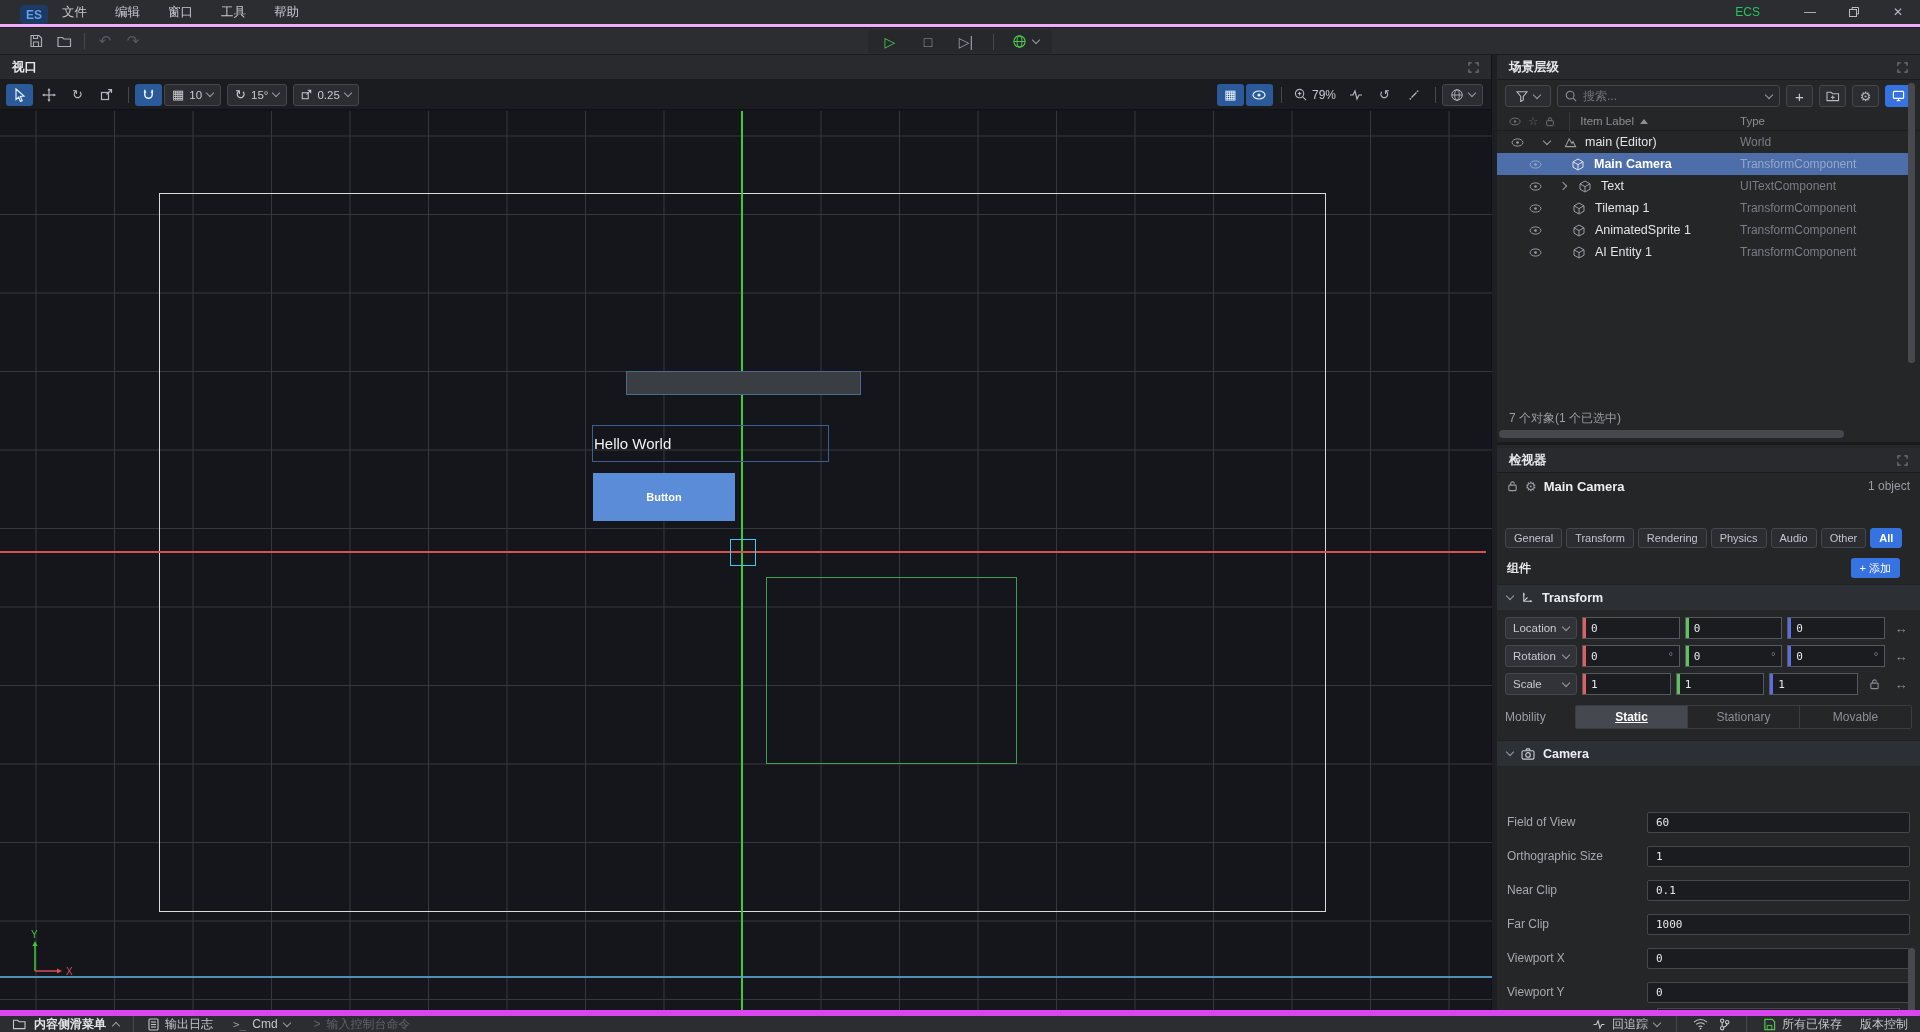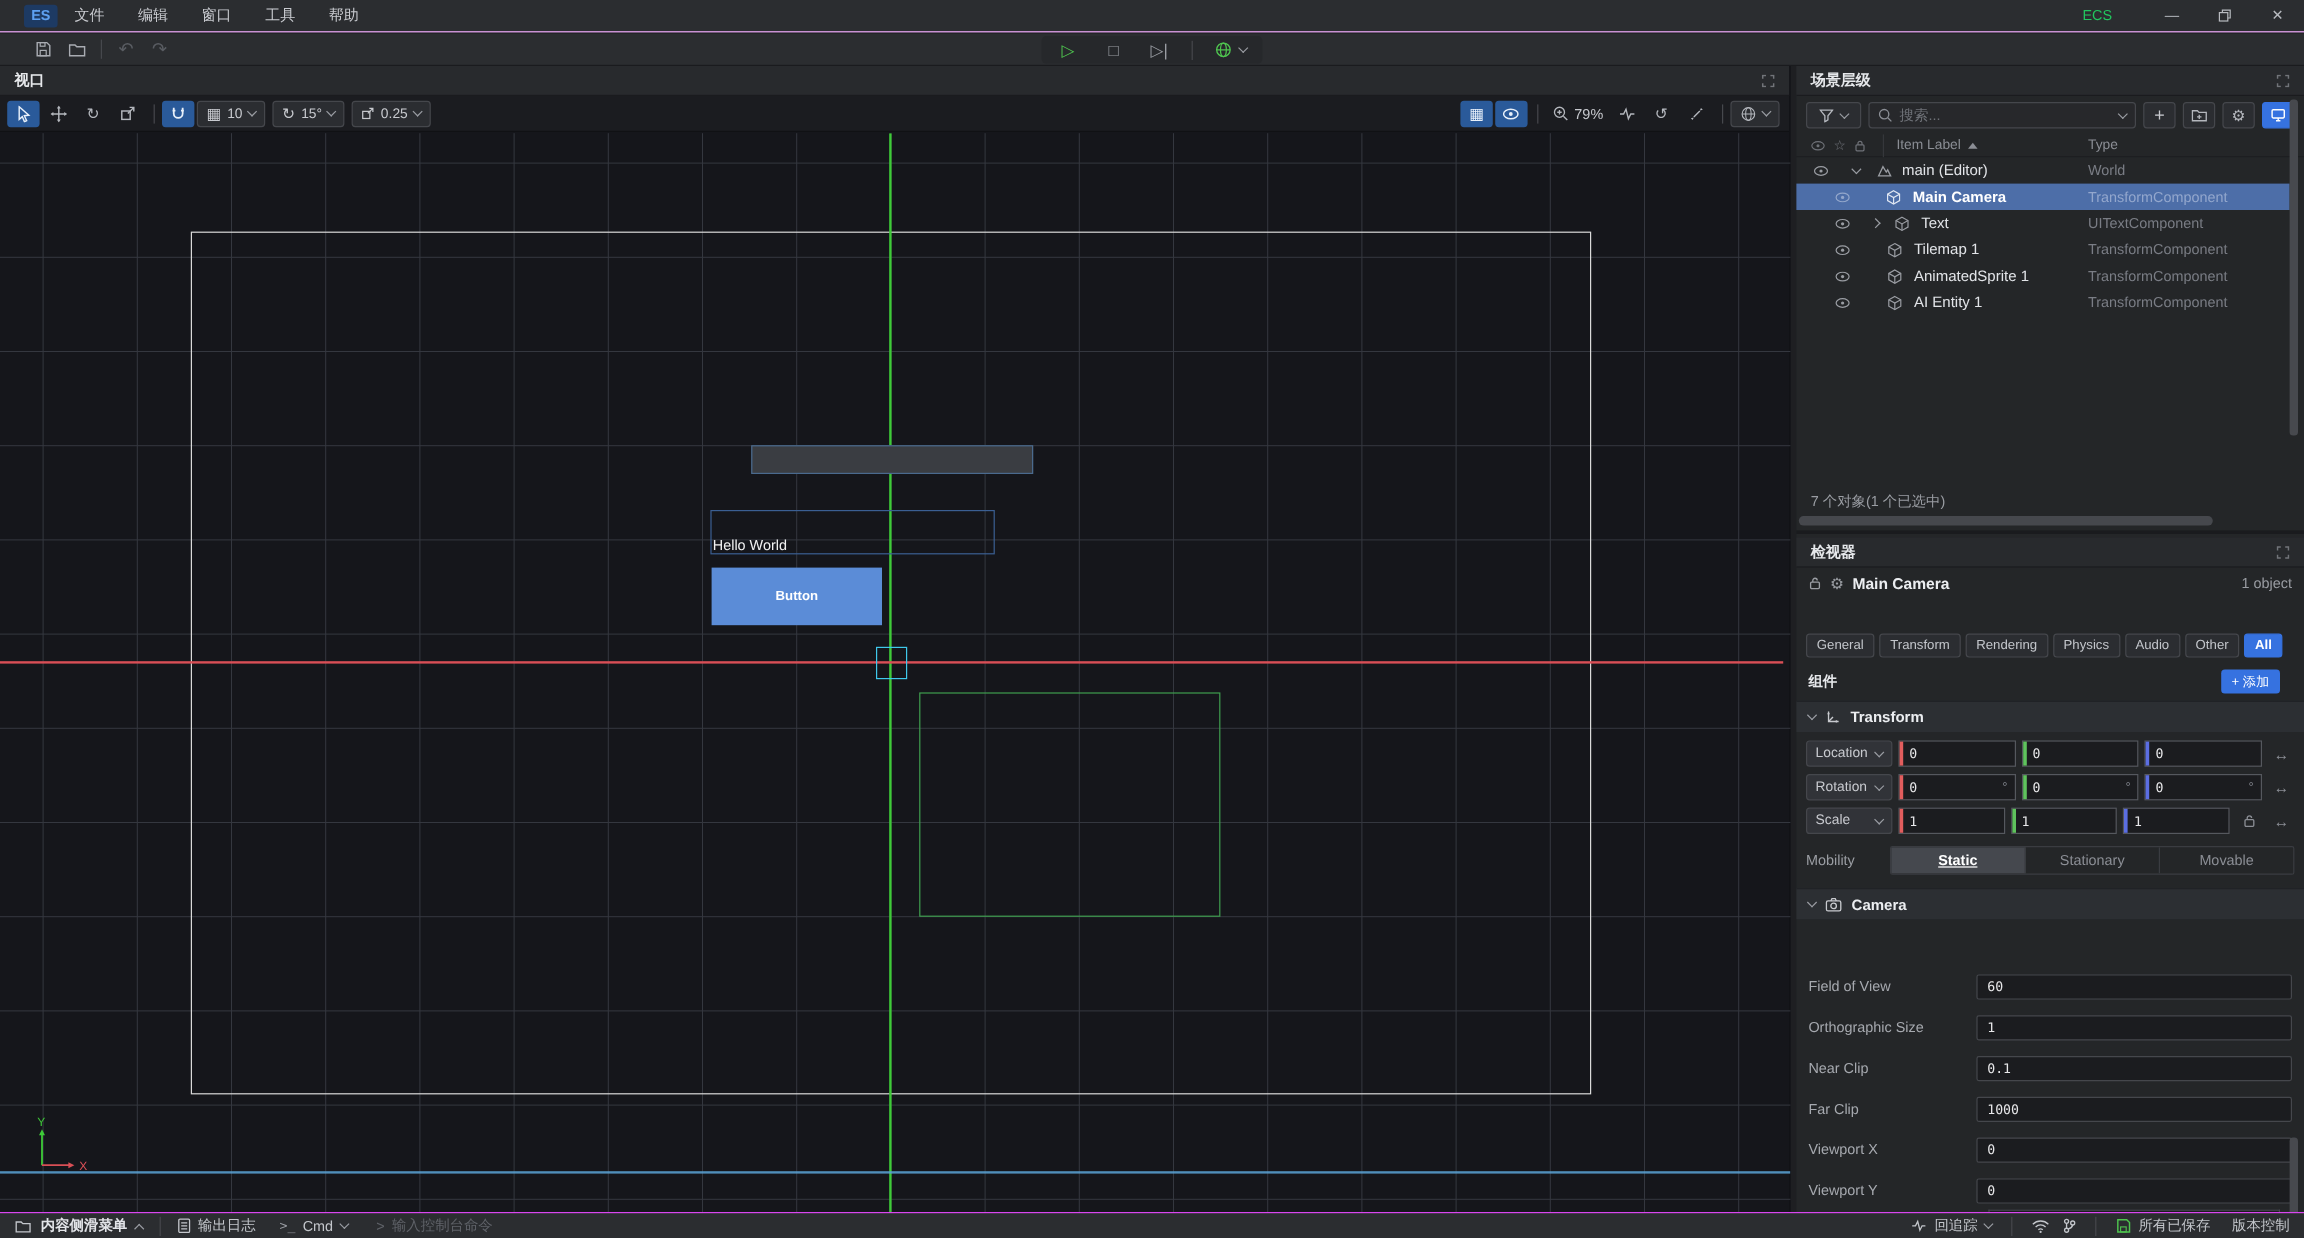--- a/index.html
+++ b/index.html
@@ -3,21 +3,21 @@
 <meta charset="utf-8">
 <style>
   * { margin:0; padding:0; box-sizing:border-box; }
   html,body { width:1920px; height:1032px; overflow:hidden; background:#1e1f22;
     font-family:"Liberation Sans", sans-serif; color:#d5d7dc; font-size:12px; }
   .abs { position:absolute; }
   .row { display:flex; align-items:center; }
 
   
   .menubar { left:0; top:0; width:1920px; height:27px; background:#2b2d30;
-    border-bottom:1px solid #f0abfc; display:flex; align-items:center; }
+    border-bottom:3px solid #f0abfc; display:flex; align-items:flex-end; }
   .es-logo { margin-left:20px; width:28px; height:19px; background:#1d3a63; border-radius:3px;
     color:#5ea0f0; font-weight:bold; font-size:12px; display:flex; align-items:center; justify-content:center; }
   .menu-item { padding:0 14px; height:100%; display:flex; align-items:center; color:#c8cacf; font-size:12.5px; cursor:default; }
   .menu-item:first-of-type { margin-left:8px; }
   .win-zone { margin-left:auto; display:flex; align-items:center; height:100%; }
   .ecs-label { color:#22c55e; font-size:12px; margin-right:28px; }
   .win-btn { width:44px; height:100%; display:flex; align-items:center; justify-content:center; color:#b8bbc0; font-size:12px; }
 
   
   .toolbar2 { left:0; top:28px; width:1920px; height:27px; background:#2b2d30;
@@ -51,21 +51,21 @@
     background-image:
       linear-gradient(to right, #34373f 1px, transparent 1px),
       linear-gradient(to bottom, #34373f 1px, transparent 1px);
     background-size:78.5px 78.5px; background-position:35.5px 24.5px; }
   .world-rect { position:absolute; left:159px; top:82px; width:1167px; height:719px; border:1.5px solid #dadada; }
   .axis-green-v { position:absolute; left:741px; top:0; width:2px; height:899px; background:#3ecb38; }
   .axis-red-h { position:absolute; left:0; top:440px; width:1486px; height:2px; background:#d94f56; }
   .line-cyan-h { position:absolute; left:0; top:865px; width:1492px; height:1.5px; background:#5ba3d6; opacity:.85; }
   .sel-gray-rect { position:absolute; left:626px; top:260px; width:235px; height:24px; background:#3a3d42; border:1px solid #4a6a8e; }
   .hello-box { position:absolute; left:592px; top:314px; width:237px; height:37px; border:1px solid #3b5f93;
-    display:flex; align-items:flex-end; color:#f2f2f2; font-size:12px; padding-left:1px; }
+    display:flex; align-items:center; color:#f2f2f2; font-size:15px; padding-left:1px; }
   .scene-btn { position:absolute; left:593px; top:362px; width:142px; height:48px; background:#5b8cd7;
     display:flex; align-items:center; justify-content:center; color:#fff; font-size:11px; font-weight:bold; }
   .sel-cyan-box { position:absolute; left:730px; top:428px; width:26px; height:27px; border:1.5px solid #3fc9ec; }
   .green-rect { position:absolute; left:766px; top:466px; width:251px; height:187px; border:1px solid #3f9e4f; }
 
   
   .rightcol { left:1497px; top:55px; width:423px; height:955px; background:#242628; }
   .hierarchy { position:absolute; left:0; top:0; width:423px; height:390px; border-bottom:3px solid #1a1b1e; }
   .h-toolbar { position:absolute; top:25px; left:0; width:423px; height:32px; display:flex; align-items:center; padding:0 8px; gap:6px; }
   .h-btn { height:22px; border:1px solid #45474c; background:#2b2d31; border-radius:3px;
@@ -116,21 +116,21 @@
   .seg.on { background:#45484e; color:#fff; font-weight:bold;text-decoration:underline; }
   .prop-row { position:absolute; left:10px; width:403px; height:22px; display:flex; align-items:center; }
   .prop-label { width:140px; color:#a6a9af; font-size:12px; }
   .prop-input { flex:1; height:21px; background:#1b1c1f; border:1px solid #45474c; border-radius:2px;
     display:flex; align-items:center; padding:0 8px; font-family:"DejaVu Sans Mono", monospace; font-size:11px; color:#e8e8ea; }
   .prop-input.dd { font-family:"Liberation Sans", sans-serif; font-size:12px; color:#e2e4e8; }
   .dd-arrow { margin-left:auto; color:#7a7d85; font-size:8px; }
   .i-vscroll { position:absolute; left:411px; top:500px; width:7px; height:110px; background:#47494e; border-radius:3px; }
 
   
-  .statusbar { left:0; top:1010px; width:1920px; height:22px; background:#2b2d30; border-top:1px solid #d946ef;
+  .statusbar { left:0; top:1010px; width:1920px; height:22px; background:#2b2d30; border-top:6px solid #d946ef;
     display:flex; align-items:center; padding:0 12px; gap:8px; font-size:12px; color:#c3c6cb; }
   .sb-right { margin-left:auto; display:flex; align-items:center; gap:10px; }
 
   
   .cvd,.cvr,.cvu { display:inline-block; width:6px; height:6px; border-right:1.4px solid #9a9da3; border-bottom:1.4px solid #9a9da3; }
   .cvd { transform:rotate(45deg); margin-top:-3px; }
   .cvr { transform:rotate(-45deg); }
   .cvu { transform:rotate(-135deg); margin-top:4px; }
   .sort-asc { display:inline-block; width:0; height:0; border-left:4px solid transparent; border-right:4px solid transparent;
     border-bottom:5px solid #8b8e95; margin-left:6px; }

